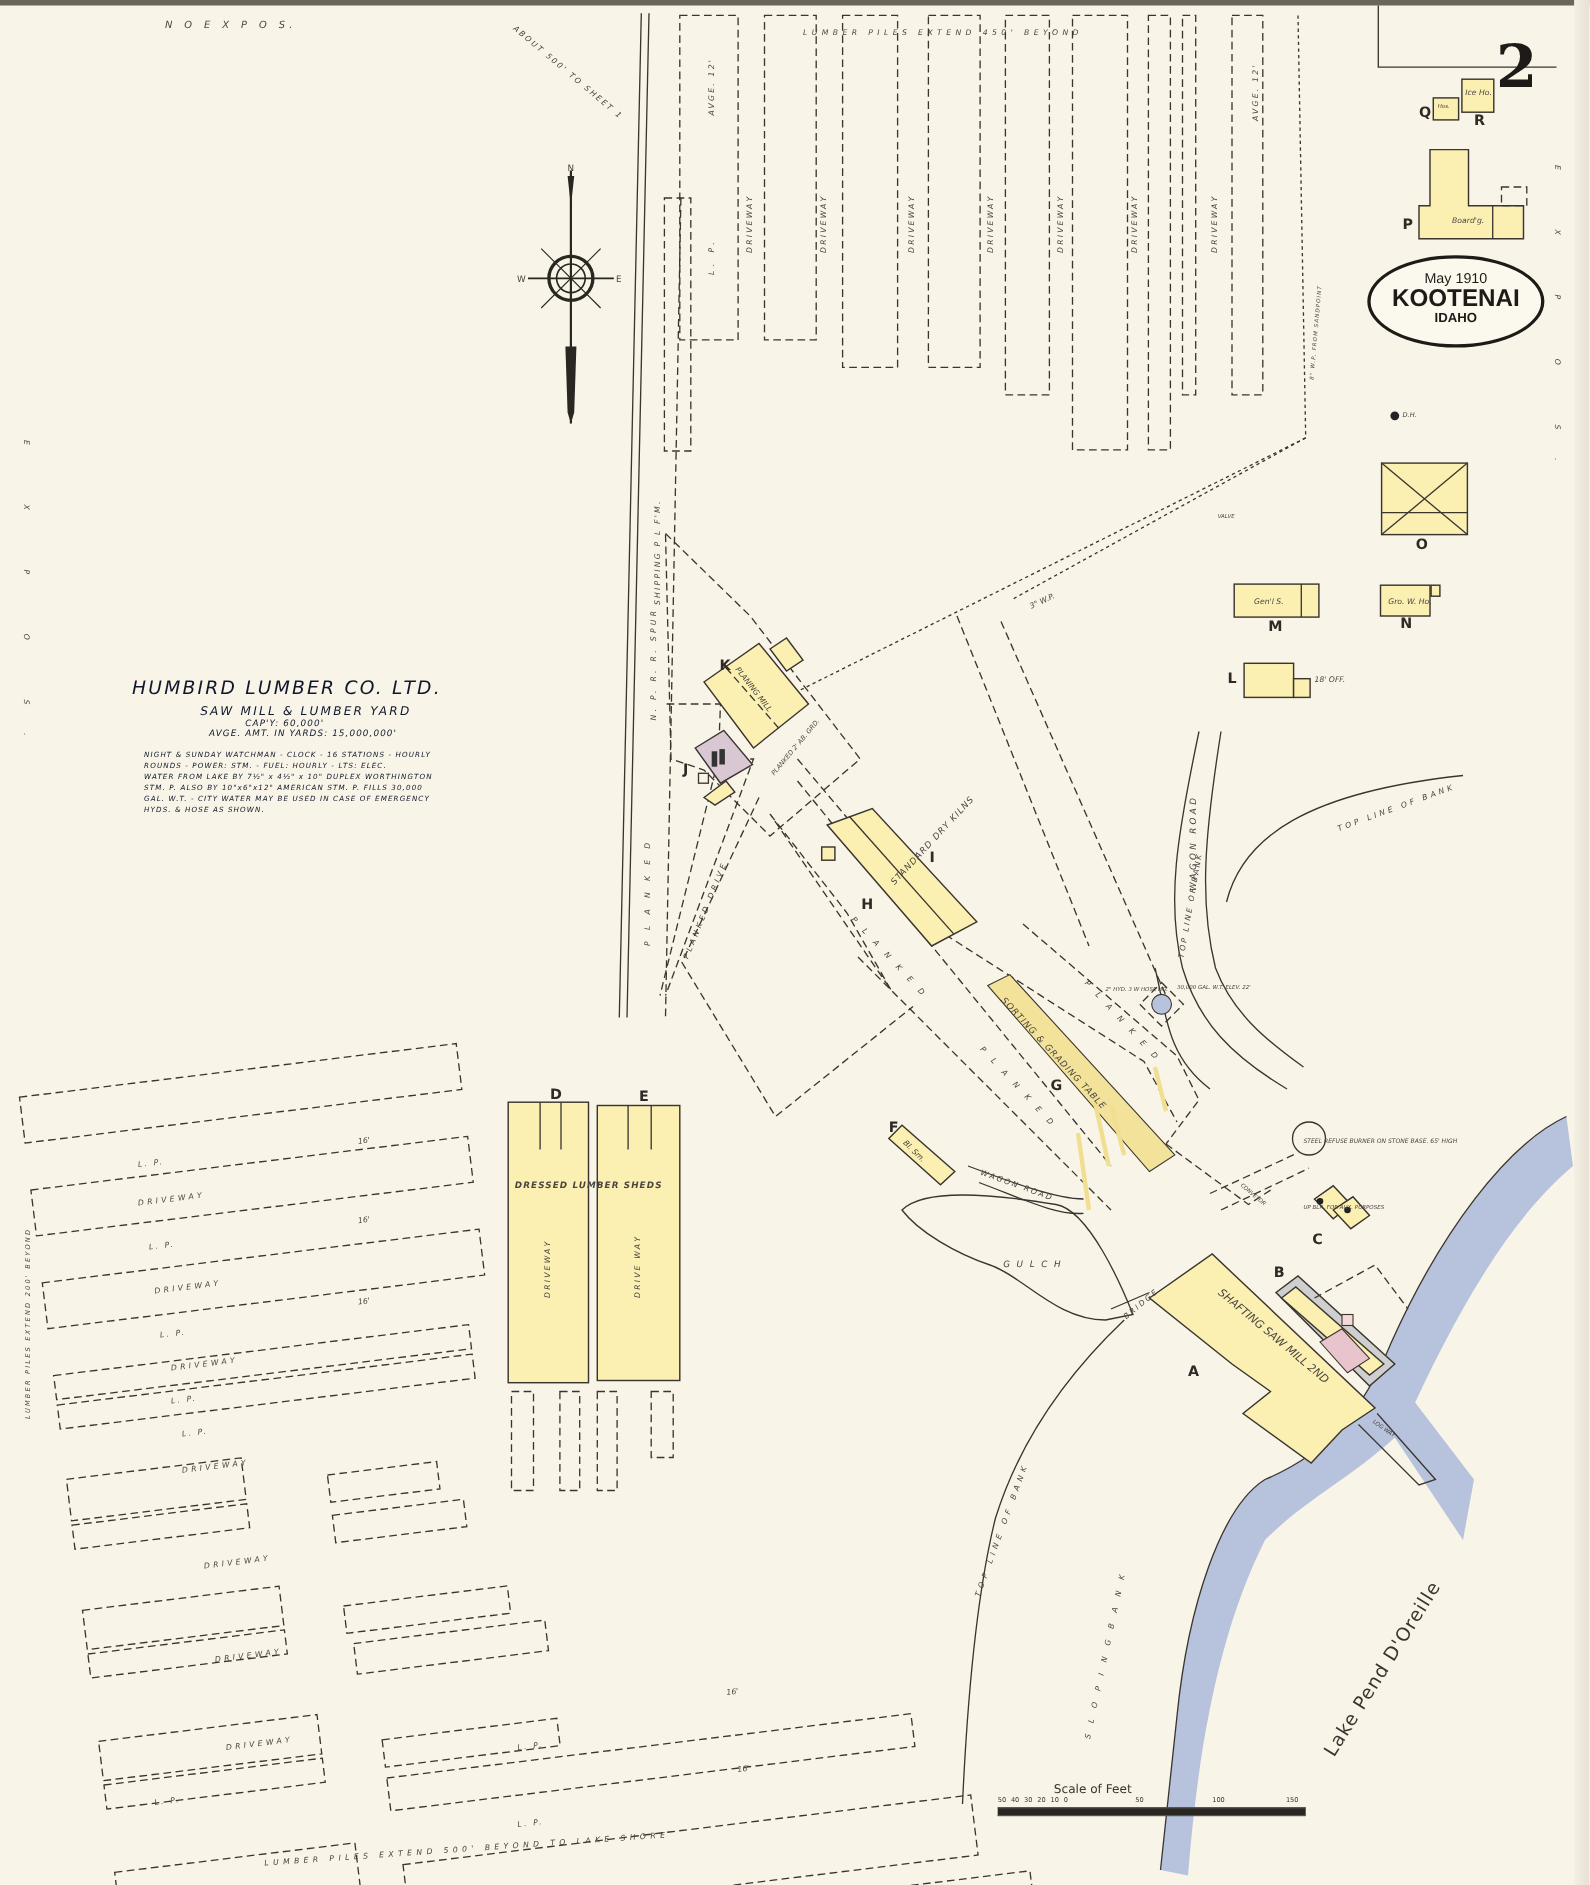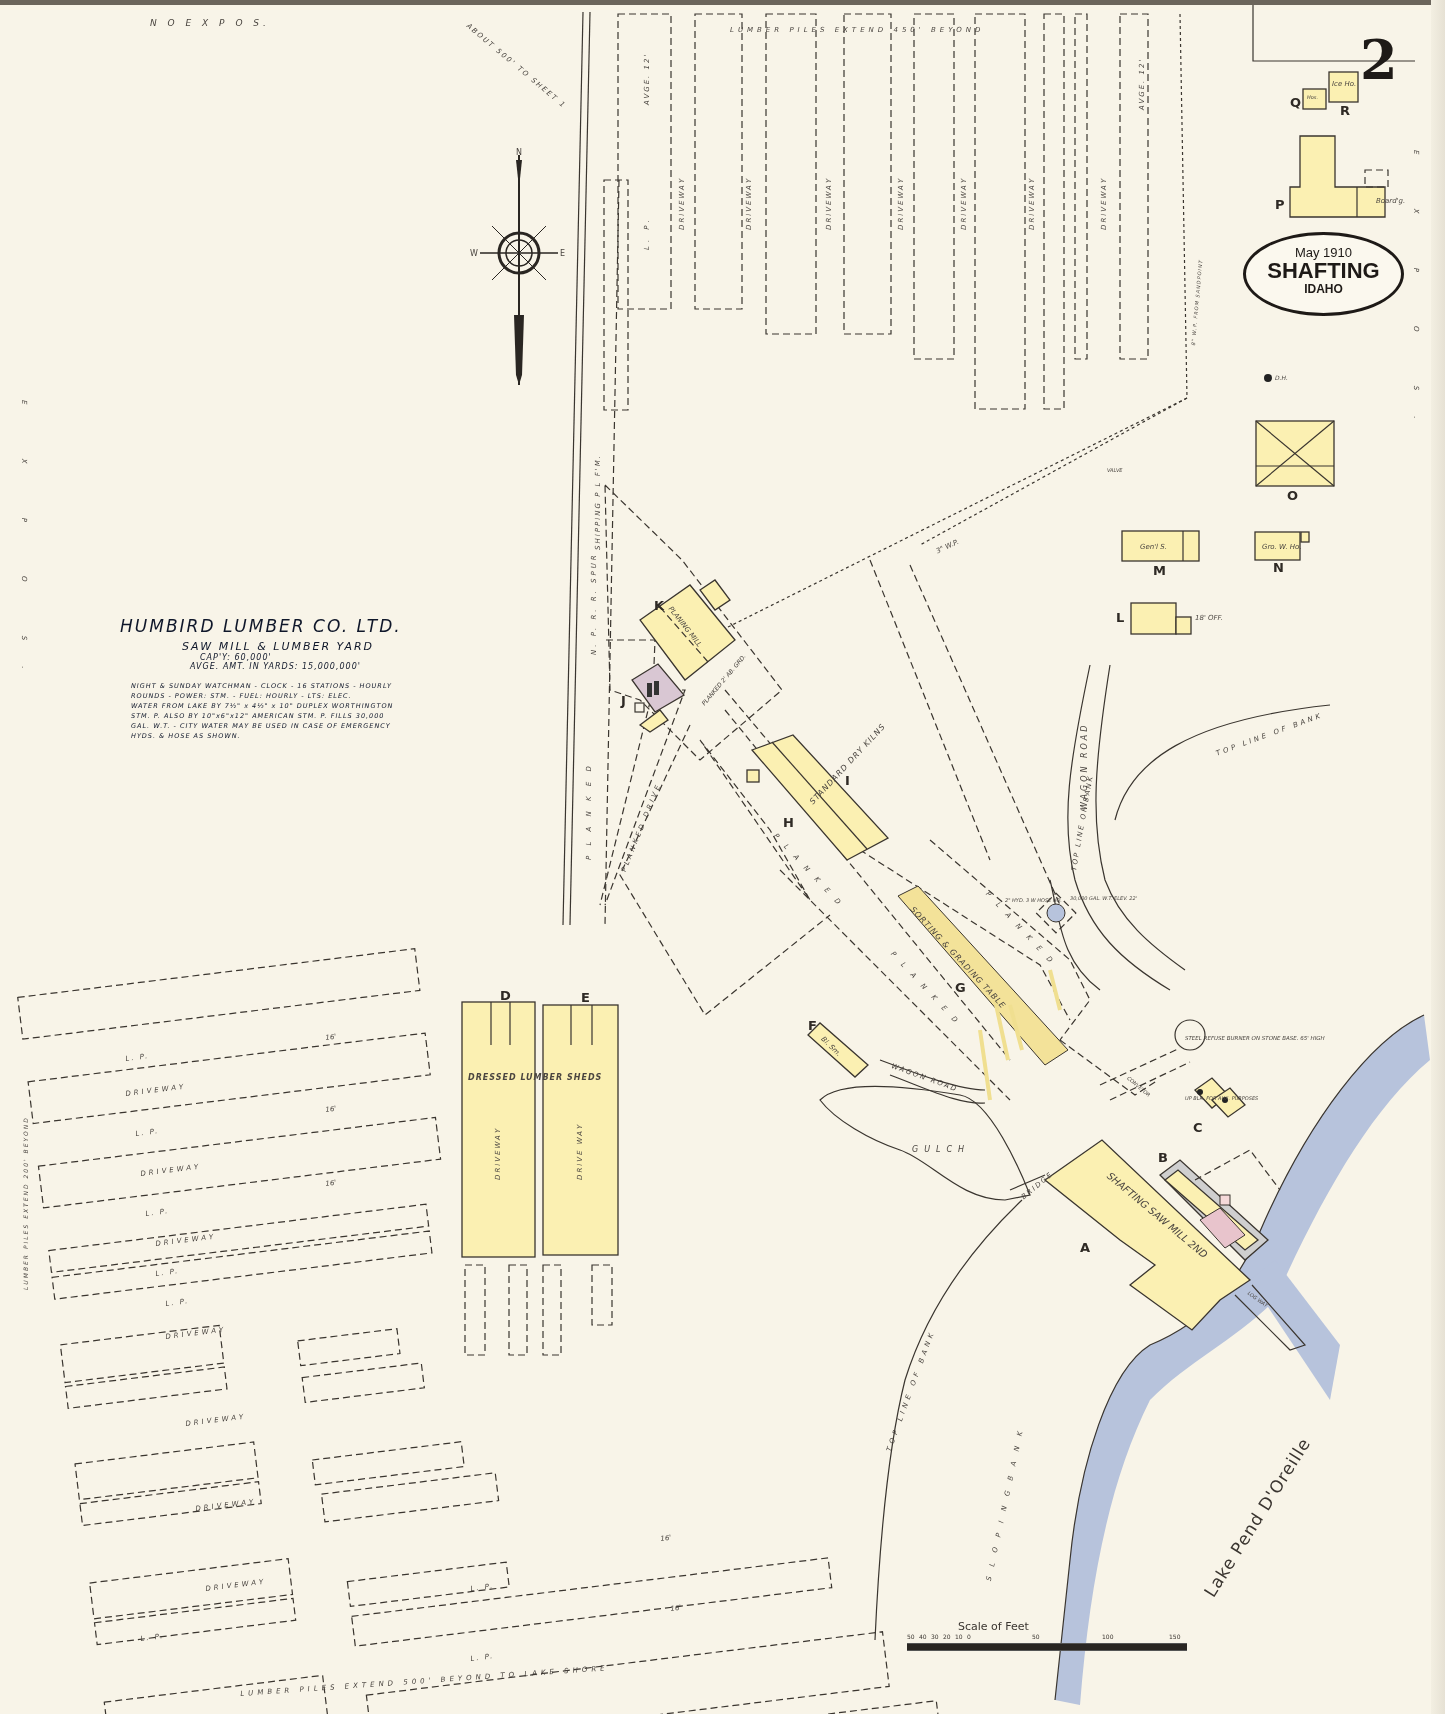--- a/index.html
+++ b/index.html
@@ -6,21 +6,21 @@
   #map{position:relative;width:1445px;height:1714px;background:#f8f4e8;overflow:hidden;font-family:"DejaVu Sans",sans-serif;color:#3a3530;}
   .topbar{position:absolute;left:0;top:0;width:1445px;height:5px;background:#6b655c;}
   .rightedge{position:absolute;right:0;top:0;width:14px;height:1714px;background:linear-gradient(to right,#f3efe2,#e6e1d4);}
   svg.base{position:absolute;left:0;top:0;}
   .lbl{position:absolute;font-style:italic;font-size:9px;letter-spacing:4px;color:#4a4540;white-space:nowrap;transform-origin:0 0;}
   .lbl-sm{position:absolute;font-style:italic;font-size:7px;color:#4a4540;white-space:nowrap;transform-origin:0 0;}
   .bld-letter{position:absolute;font-weight:bold;font-size:13px;color:#2f2a25;}
   .title-block{position:absolute;left:120px;top:616px;width:330px;font-style:italic;color:#0f172a;}
   .title-block .co{font-size:17px;letter-spacing:2px;}
   .title-block .sub{font-size:11px;letter-spacing:2px;margin-left:62px;margin-top:4px;}
-  .title-block .sm{font-size:8px;letter-spacing:1px;margin-left:80px;}
+  .title-block .sm{font-size:8px;letter-spacing:1px;margin-left:103px;}
   .title-block .note{font-size:6.5px;letter-spacing:1px;line-height:10px;margin-top:10px;margin-left:11px;}
   .sheet-num{position:absolute;left:1360px;top:28px;font-family:"DejaVu Serif",serif;font-weight:bold;font-size:54px;color:#1e1a17;}
   .oval{position:absolute;left:1243px;top:232px;width:155px;height:78px;border:3px solid #1e1a17;border-radius:50%;background:#fbf8ee;text-align:center;font-family:"Liberation Sans",sans-serif;color:#1e1a17;}
   .oval .m{font-size:13px;margin-top:10px;}
   .oval .c{font-size:22px;font-weight:bold;line-height:22px;letter-spacing:0;}
   .oval .s{font-size:12px;font-weight:bold;}
   .scale{position:absolute;left:907px;top:1620px;width:280px;}
   .scale .t{font-family:"DejaVu Sans",sans-serif;font-size:11px;margin-left:51px;}
   .scale .ticks{position:relative;height:10px;font-size:6px;}
   .scale .ticks span{position:absolute;top:0;}
@@ -239,21 +239,21 @@
       <div>WATER FROM LAKE BY 7½" x 4½" x 10" DUPLEX WORTHINGTON</div>
       <div>STM. P. ALSO BY 10"x6"x12" AMERICAN STM. P. FILLS 30,000</div>
       <div>GAL. W.T. - CITY WATER MAY BE USED IN CASE OF EMERGENCY</div>
       <div>HYDS. &amp; HOSE AS SHOWN.</div>
     </div>
   </div>
 
   <div class="sheet-num">2</div>
   <div class="oval">
     <div class="m">May 1910</div>
-    <div class="c">SHAFTING</div>
+    <div class="c">KOOTENAI</div>
     <div class="s">IDAHO</div>
   </div>
 
   <span class="bld-letter" style="left:1080px;top:1240px;">A</span>
   <span class="bld-letter" style="left:1158px;top:1150px;">B</span>
   <span class="bld-letter" style="left:1193px;top:1120px;">C</span>
   <span class="bld-letter" style="left:500px;top:988px;">D</span>
   <span class="bld-letter" style="left:581px;top:990px;">E</span>
   <span class="bld-letter" style="left:808px;top:1018px;">F</span>
   <span class="bld-letter" style="left:955px;top:980px;">G</span>
@@ -273,21 +273,21 @@
   <span class="lbl-sm" style="left:494px;top:1180px;transform:rotate(-90deg);letter-spacing:2px;">DRIVEWAY</span>
   <span class="lbl-sm" style="left:576px;top:1180px;transform:rotate(-90deg);letter-spacing:2px;">DRIVE WAY</span>
   <span class="lbl-sm" style="left:915px;top:905px;transform:rotate(47deg);letter-spacing:1px;font-size:8px;">SORTING &amp; GRADING TABLE</span>
   <span class="lbl-sm" style="left:808px;top:800px;transform:rotate(-47deg);letter-spacing:1px;font-size:8px;">STANDARD DRY KILNS</span>
   <span class="lbl-sm" style="left:673px;top:605px;transform:rotate(52deg);font-size:7px;">PLANING MILL</span>
   <span class="lbl-sm" style="left:1112px;top:1170px;transform:rotate(40deg);font-size:10px;">SHAFTING SAW MILL 2ND</span>
   <span class="lbl-sm" style="left:825px;top:1035px;transform:rotate(45deg);">Bl. Sm.</span>
   <span class="lbl-sm" style="left:1140px;top:543px;">Gen'l S.</span>
   <span class="lbl-sm" style="left:1262px;top:543px;">Gro. W. Ho.</span>
   <span class="lbl-sm" style="left:1195px;top:614px;">18' OFF.</span>
-  <span class="lbl-sm" style="left:1376px;top:197px;text-align:right;">Board'g.</span>
+  <span class="lbl-sm" style="left:1320px;top:197px;text-align:right;">Board'g.</span>
   <span class="lbl-sm" style="left:1332px;top:80px;">Ice Ho.</span>
   <span class="lbl-sm" style="left:1307px;top:94px;font-size:5px;">Hos.</span>
   <span class="lbl-sm" style="left:1185px;top:1035px;font-size:5.5px;">STEEL REFUSE BURNER ON STONE BASE. 65' HIGH</span>
   <span class="lbl-sm" style="left:1185px;top:1095px;font-size:5px;">UP BLR. FOR AUX. PURPOSES</span>
 
   <span class="lbl-sm" style="left:590px;top:655px;transform:rotate(-90deg);letter-spacing:3px;">N. P. R. R. SPUR</span>
   <span class="lbl-sm" style="left:594px;top:550px;transform:rotate(-90deg);letter-spacing:2px;">SHIPPING P L F'M.</span>
   <span class="lbl-sm" style="left:585px;top:860px;transform:rotate(-90deg);letter-spacing:4px;">P L A N K E D</span>
   <span class="lbl-sm" style="left:620px;top:870px;transform:rotate(-68deg);letter-spacing:3px;">PLANKED DRIVE</span>
   <span class="lbl-sm" style="left:778px;top:832px;transform:rotate(47deg);letter-spacing:4px;">P L A N K E D</span>

